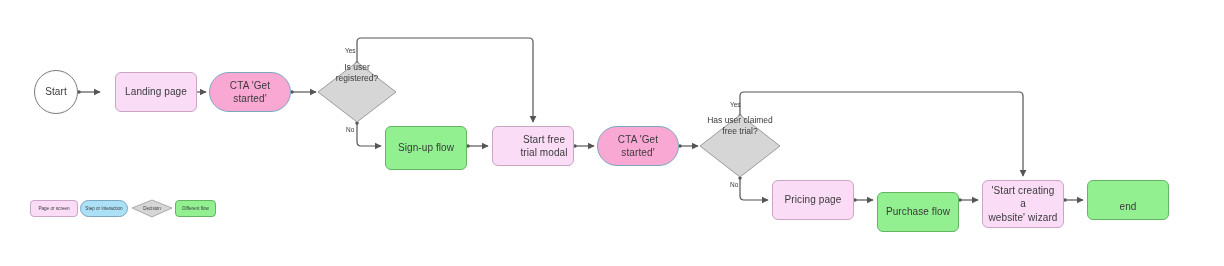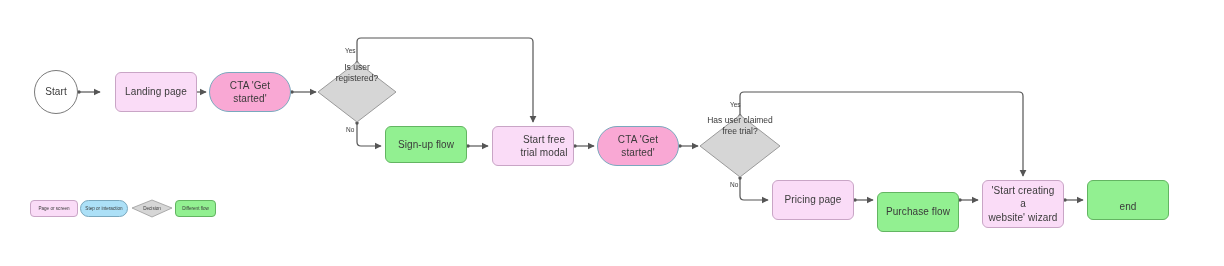--- a/index.html
+++ b/index.html
@@ -190,21 +190,21 @@
 
 <div class="diamond-wrap" style="left:318px; top:62px; width:78px; height:60px;">
   <div class="dlabel">
     <span>
       <span>Is user</span><br>
       <span>registered?</span>
     </span>
   </div>
 </div>
 
-<div class="node flow" style="left:385px; top:126px; width:82px; height:37px;">
+<div class="node flow" style="left:385px; top:126px; width:82px; height:44px;">
   <span>Sign-up flow</span>
 </div>
 
 <div class="node page" style="left:492px; top:126px; width:82px; height:40px;padding-left:27px;">
   <span>Start free trial modal</span>
 </div>
 
 <div class="node step" style="left:597px; top:126px; width:82px; height:40px;">
   <span>CTA 'Get started'</span>
 </div>

